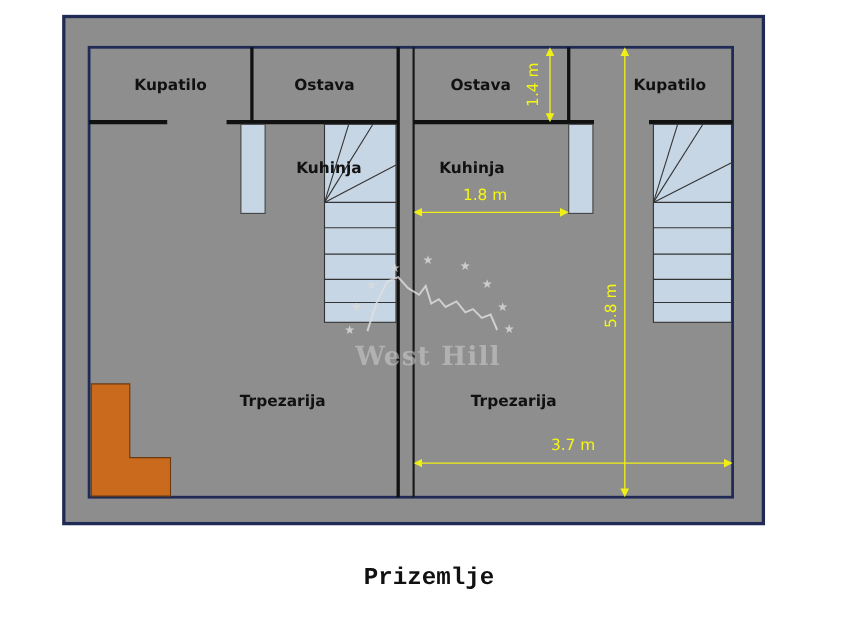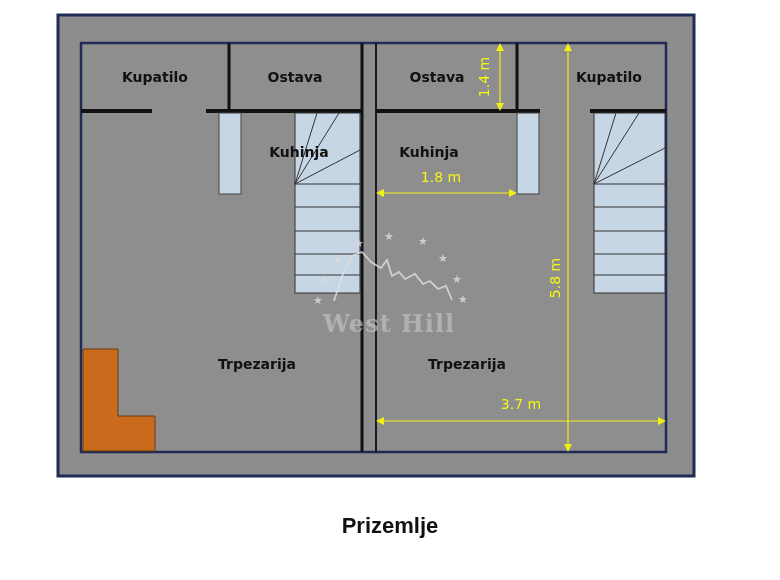--- a/index.html
+++ b/index.html
@@ -1,21 +1,21 @@
 <!DOCTYPE html>
 <html><head>
 <meta charset="utf-8">
 <style>
   html, body { margin: 0; padding: 0; background: #ffffff; }
   body { width: 780px; height: 580px; position: relative; overflow: hidden; font-family: "DejaVu Sans", "Liberation Sans", sans-serif; }
   #plan { position: absolute; left: 0; top: 0; }
   .room-label { font-family: "DejaVu Sans", sans-serif; font-weight: bold; font-size: 14px; fill: #111111; }
   .dim-label { font-family: "DejaVu Sans", sans-serif; font-size: 14px; fill: #f5f516; }
   .wm-text { font-family: "DejaVu Serif", "Liberation Serif", serif; font-weight: bold; font-size: 24px; fill: #c9c9c9; opacity: 0.75; letter-spacing: 1px; }
-  .caption { position: absolute; left: 0; width: 780px; top: 513px; text-align: center; font-family: Liberation Sans, sans-serif; font-weight: bold; font-size: 22px; color: #111111; }
+  .caption { position: absolute; left: 0; width: 780px; top: 513px; text-align: center; font-family: Liberation Mono, monospace; font-weight: bold; font-size: 22px; color: #111111; }
 </style>
 </head>
 <body>
 
 <svg id="plan" width="780" height="580" viewBox="0 0 780 580" xmlns="http://www.w3.org/2000/svg">
   <defs>
     <marker id="arrow" markerWidth="8" markerHeight="8" refX="4" refY="4" orient="auto-start-reverse" markerUnits="userSpaceOnUse">
       <path d="M0,0 L8,4 L0,8 Z" fill="#f0f016"></path>
     </marker>
   </defs>

